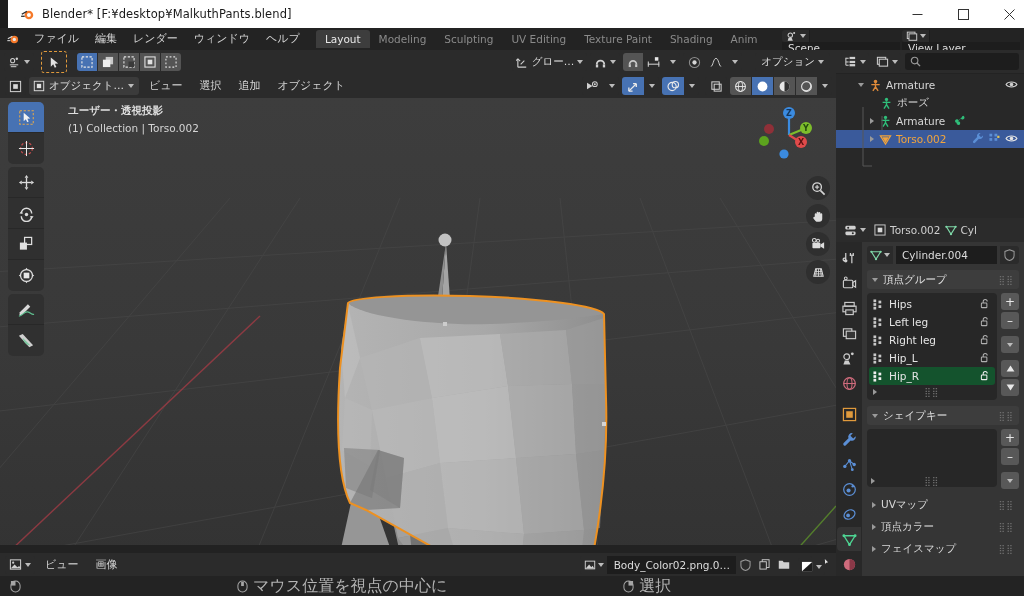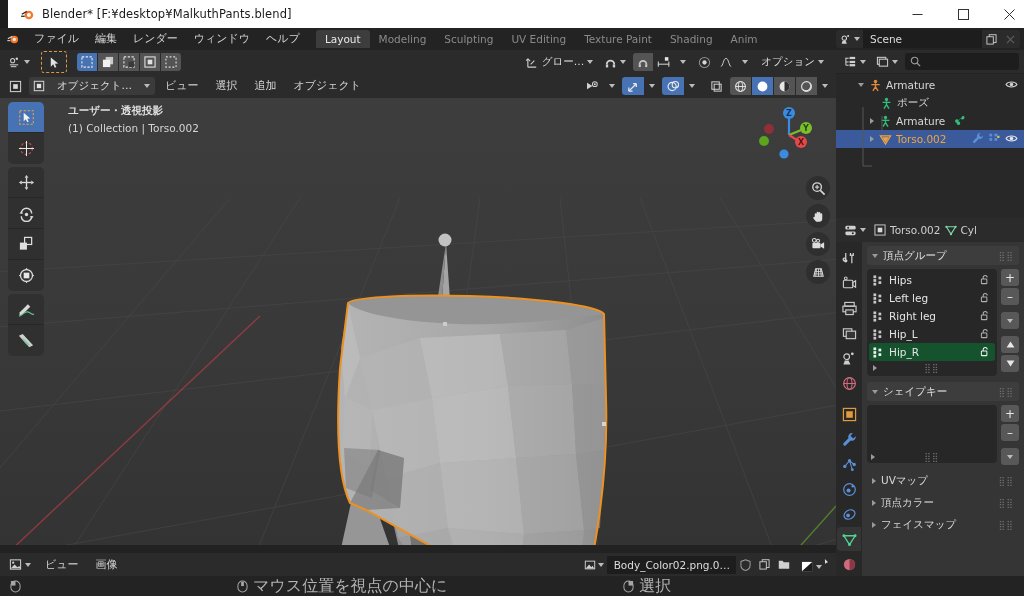--- a/index.html
+++ b/index.html
@@ -34,21 +34,21 @@
   .menu-item {
     padding: 0 8px; height:16px; line-height:16px; font-size:11px; color:#d2d2d2; border-radius:3px;
   }
   .wstabs { display:flex; align-items:center; margin-left:8px; height:22px; }
   .wstab {
     padding: 0 9px; height:18px; line-height:18px; font-size:10.5px; color:#8a8a8a;
     border-radius: 3px 3px 0 0;
   }
   .wstab.active { background:#3d3d3d; color:#e8e8e8; }
   .topbar-right { margin-left:auto; display:flex; align-items:center; height:22px; padding-right:2px; }
-  .idblock { display:flex; align-items:flex-start; height:18px; margin-right:2px; }
+  .idblock { display:flex; align-items:flex-start; height:18px; margin-right:2px;flex-direction:column; }
   .id-dd {
     background:#2b2b2b; height:18px; border-radius:3px 0 0 3px; display:flex;
     align-items:center; padding:0 3px 0 4px; gap:2px; border-right:1px solid #1d1d1d;
   }
   .id-name {
     background:#1d1d1d; height:18px; min-width:118px; display:flex; align-items:center;
     padding:0 6px; font-size:10.5px; color:#dcdcdc;
   }
   .id-btn { background:#2b2b2b; height:18px; width:19px; display:flex; align-items:center; justify-content:center; }
   .id-btn.last { border-radius:0 3px 3px 0; }
@@ -60,21 +60,21 @@
   }
   .ts-right { margin-left:auto; display:flex; align-items:center; padding-right:6px; gap:3px;}
 
   
   .vpheader {
     position:absolute; left:0; top:74px; width:836px; height:24px;
     background:#2b2b2b; display:flex; align-items:center; padding-left:5px; gap:3px;
   }
   .vp-menu { padding:0 7px; height:18px; line-height:18px; font-size:11px; color:#d5d5d5; border-radius:3px; }
   .modebox {
-    display:flex; align-items:center; gap:12px; background:#3b3b3b; border-radius:3px;
+    display:flex; align-items:center; gap:4px; background:#3b3b3b; border-radius:3px;
     height:18px; padding:0 5px 0 4px; font-size:10.5px; color:#e0e0e0;
   }
   .vph-right { margin-left:auto; display:flex; align-items:center; gap:3px; padding-right:4px; }
 
   
   .viewport {
     position:absolute; left:0; top:98px; width:836px; height:455px;
     background: linear-gradient(180deg,#3d3d3d 0%, #393939 55%, #333333 100%);
     overflow:hidden;
   }
@@ -269,20 +269,42 @@
             <rect x="1" y="3" width="7" height="8" fill="#2b2b2b" stroke="#d0d0d0" stroke-width="1"></rect>
           </svg>
         </div>
         <div class="id-btn last">
           <svg width="9" height="9" viewBox="0 0 10 10">
             <line x1="1" y1="1" x2="9" y2="9" stroke="#5e5e5e" stroke-width="1.3"></line>
             <line x1="9" y1="1" x2="1" y2="9" stroke="#5e5e5e" stroke-width="1.3"></line>
           </svg>
         </div>
       </div>
+      <div class="idblock">
+        <div class="id-dd">
+          <svg width="12" height="12" viewBox="0 0 14 14">
+            <rect x="1.5" y="2.5" width="9" height="7.5" fill="none" stroke="#d0d0d0" stroke-width="1.1"></rect>
+            <rect x="3.5" y="4.5" width="9" height="7.5" fill="#2b2b2b" stroke="#d0d0d0" stroke-width="1.1"></rect>
+          </svg>
+          <span class="chev"></span>
+        </div>
+        <div class="id-name">View Layer</div>
+        <div class="id-btn">
+          <svg width="11" height="11" viewBox="0 0 12 12">
+            <rect x="3.5" y="0.8" width="7.5" height="8.5" fill="none" stroke="#d0d0d0" stroke-width="1"></rect>
+            <rect x="1" y="3" width="7" height="8" fill="#2b2b2b" stroke="#d0d0d0" stroke-width="1"></rect>
+          </svg>
+        </div>
+        <div class="id-btn last">
+          <svg width="9" height="9" viewBox="0 0 10 10">
+            <line x1="1" y1="1" x2="9" y2="9" stroke="#5e5e5e" stroke-width="1.3"></line>
+            <line x1="9" y1="1" x2="1" y2="9" stroke="#5e5e5e" stroke-width="1.3"></line>
+          </svg>
+        </div>
+      </div>
     </div>
   </div>
 
   <div class="toolsettings">
     <div class="btn-dark">
       <svg width="13" height="13" viewBox="0 0 14 14">
         <circle cx="5" cy="5" r="2.2" fill="none" stroke="#d0d0d0" stroke-width="1.1"></circle>
         <circle cx="9.5" cy="3" r="1.3" fill="#d0d0d0"></circle>
         <path d="M2 9.5 H 11" stroke="#d0d0d0" stroke-width="1.1"></path>
         <path d="M3 11.5 H 9" stroke="#d0d0d0" stroke-width="1.1"></path>
@@ -374,21 +396,21 @@
         </div>
         <div class="btn-dark" style="width:20px;justify-content:center;border-radius:0;">
           <svg width="14" height="12" viewBox="0 0 15 13">
             <path d="M1 12 C 4 12, 4 2, 7.5 2 C 11 2, 11 12, 14 12" fill="none" stroke="#d0d0d0" stroke-width="1.2"></path>
           </svg>
         </div>
         <div class="btn-dark" style="width:15px;justify-content:center;border-radius:0 3px 3px 0;">
           <span class="chev"></span>
         </div>
       </div>
-      <div class="btn-dark" style="padding:0 6px;">
+      <div class="btn-dark" style="margin-left:10px;padding:0 6px;">
         <span style="font-size:10.5px;color:#dedede;">オプション</span>
         <span class="chev"></span>
       </div>
     </div>
   </div>
 
   <div class="vpheader">
     <div class="btn-dark">
       <svg width="13" height="13" viewBox="0 0 14 14">
         <rect x="1.5" y="1.5" width="11" height="11" fill="none" stroke="#d0d0d0" stroke-width="1.1"></rect>
@@ -990,20 +1012,37 @@
         <div class="ptab">
           <svg width="15" height="15" viewBox="0 0 16 16">
             <circle cx="8" cy="8" r="6" fill="#cf6b7c"></circle>
             <path d="M8 2 A6 6 0 0 1 8 14 Z" fill="#8a3847"></path>
           </svg>
         </div>
       </div>
 
       <div class="props-content">
 
+        <div class="field-row">
+          <div class="datablock">
+            <svg width="12" height="12" viewBox="0 0 13 13">
+              <path d="M1.5 3 L11.5 3 L6.5 11 Z" fill="none" stroke="#7fd8a8" stroke-width="1.2"></path>
+              <circle cx="1.5" cy="3" r="1.2" fill="#7fd8a8"></circle>
+              <circle cx="11.5" cy="3" r="1.2" fill="#7fd8a8"></circle>
+              <circle cx="6.5" cy="11" r="1.2" fill="#7fd8a8"></circle>
+            </svg>
+            <span class="chev"></span>
+          </div>
+          <div class="datavalue">Cylinder.004</div>
+          <div class="shield-btn">
+            <svg width="11" height="12" viewBox="0 0 12 13">
+              <path d="M6 0.8 L11 2.6 L11 7 C11 10, 8.5 11.8, 6 12.4 C3.5 11.8, 1 10, 1 7 L1 2.6 Z" fill="none" stroke="#9a9a9a" stroke-width="1.1"></path>
+            </svg>
+          </div>
+        </div>
 
         <div class="panel-head">
           <span class="tri-d"></span>
           <span>頂点グループ</span>
           <span class="grip">⣿⣿</span>
         </div>
 
         <div class="listbox">
           <div class="listbox-inner">
             <div class="lrow">

